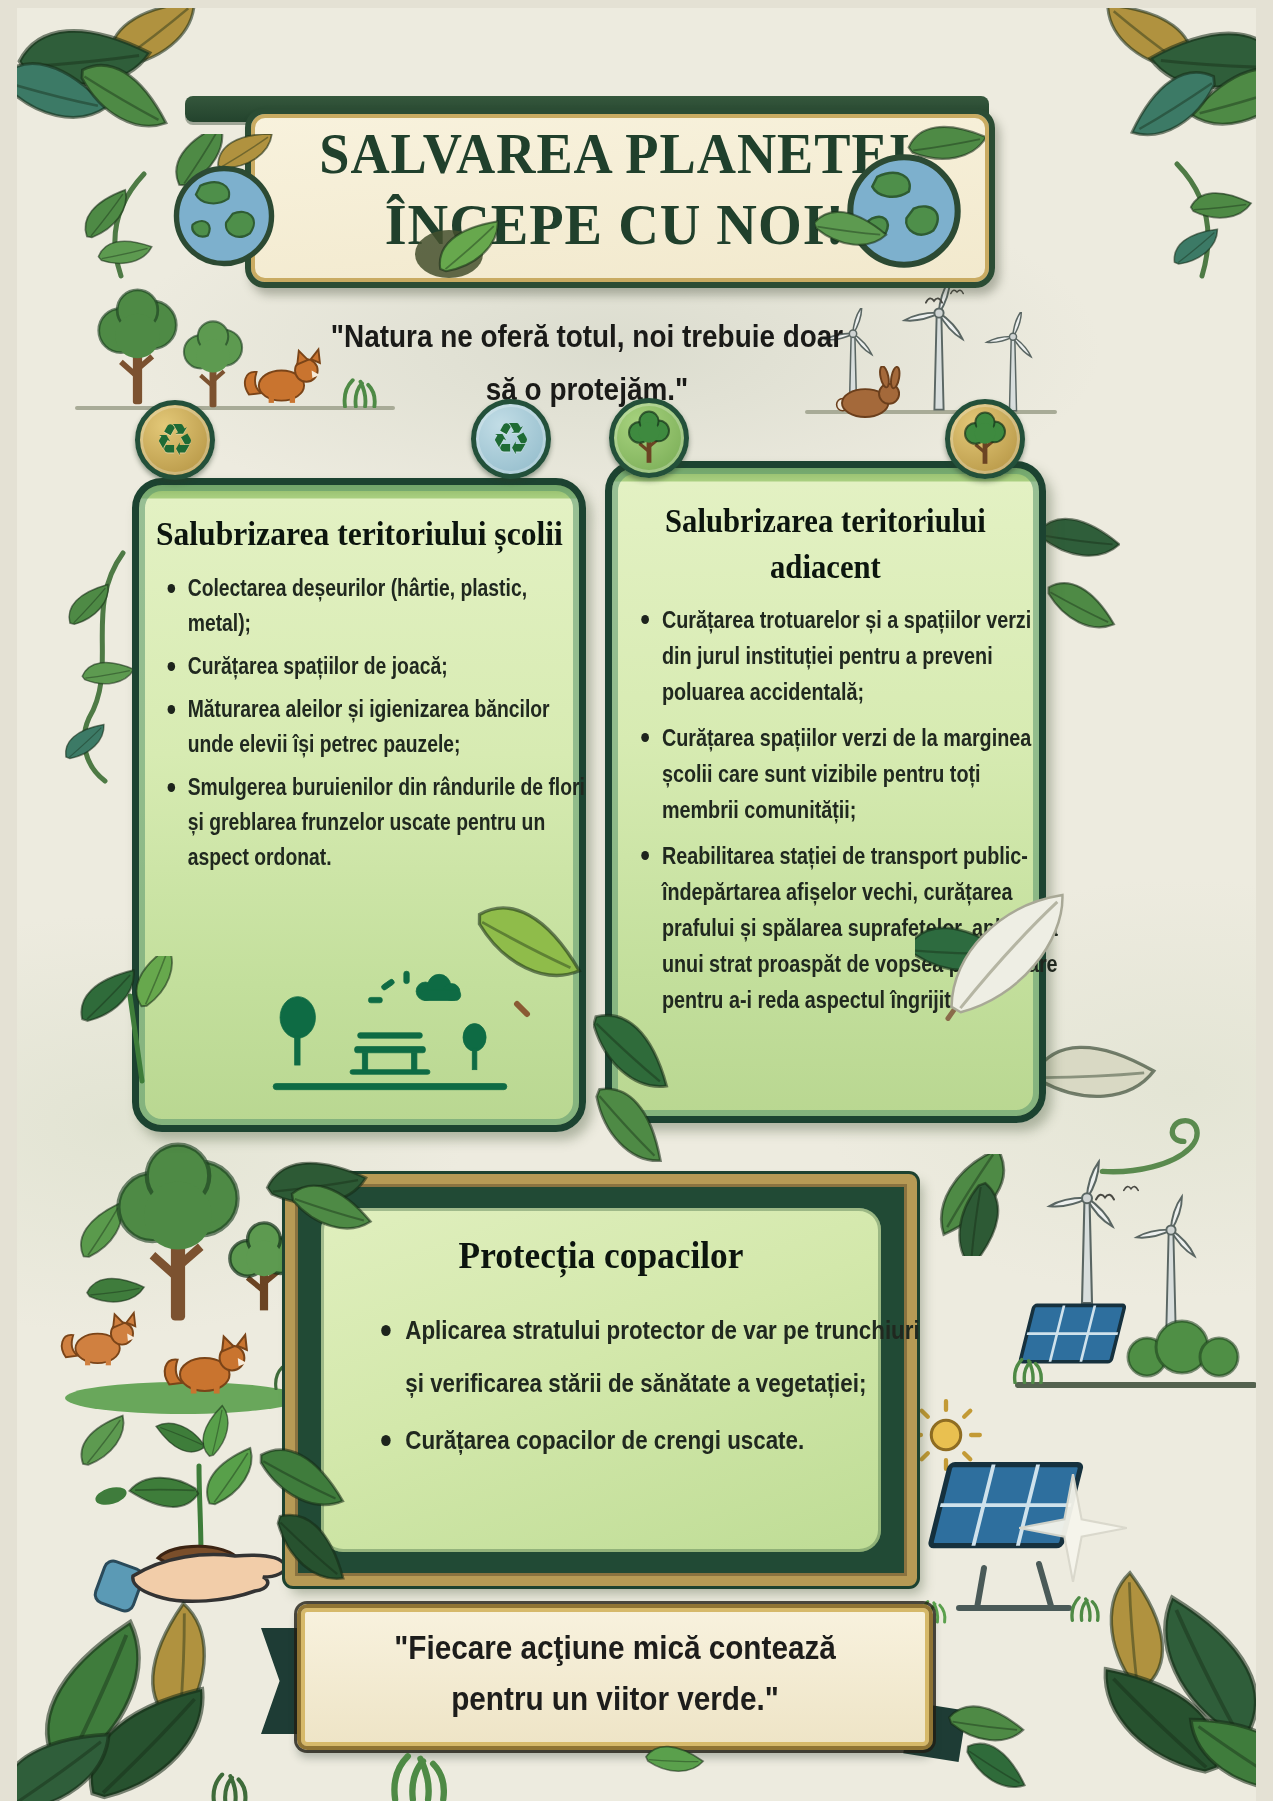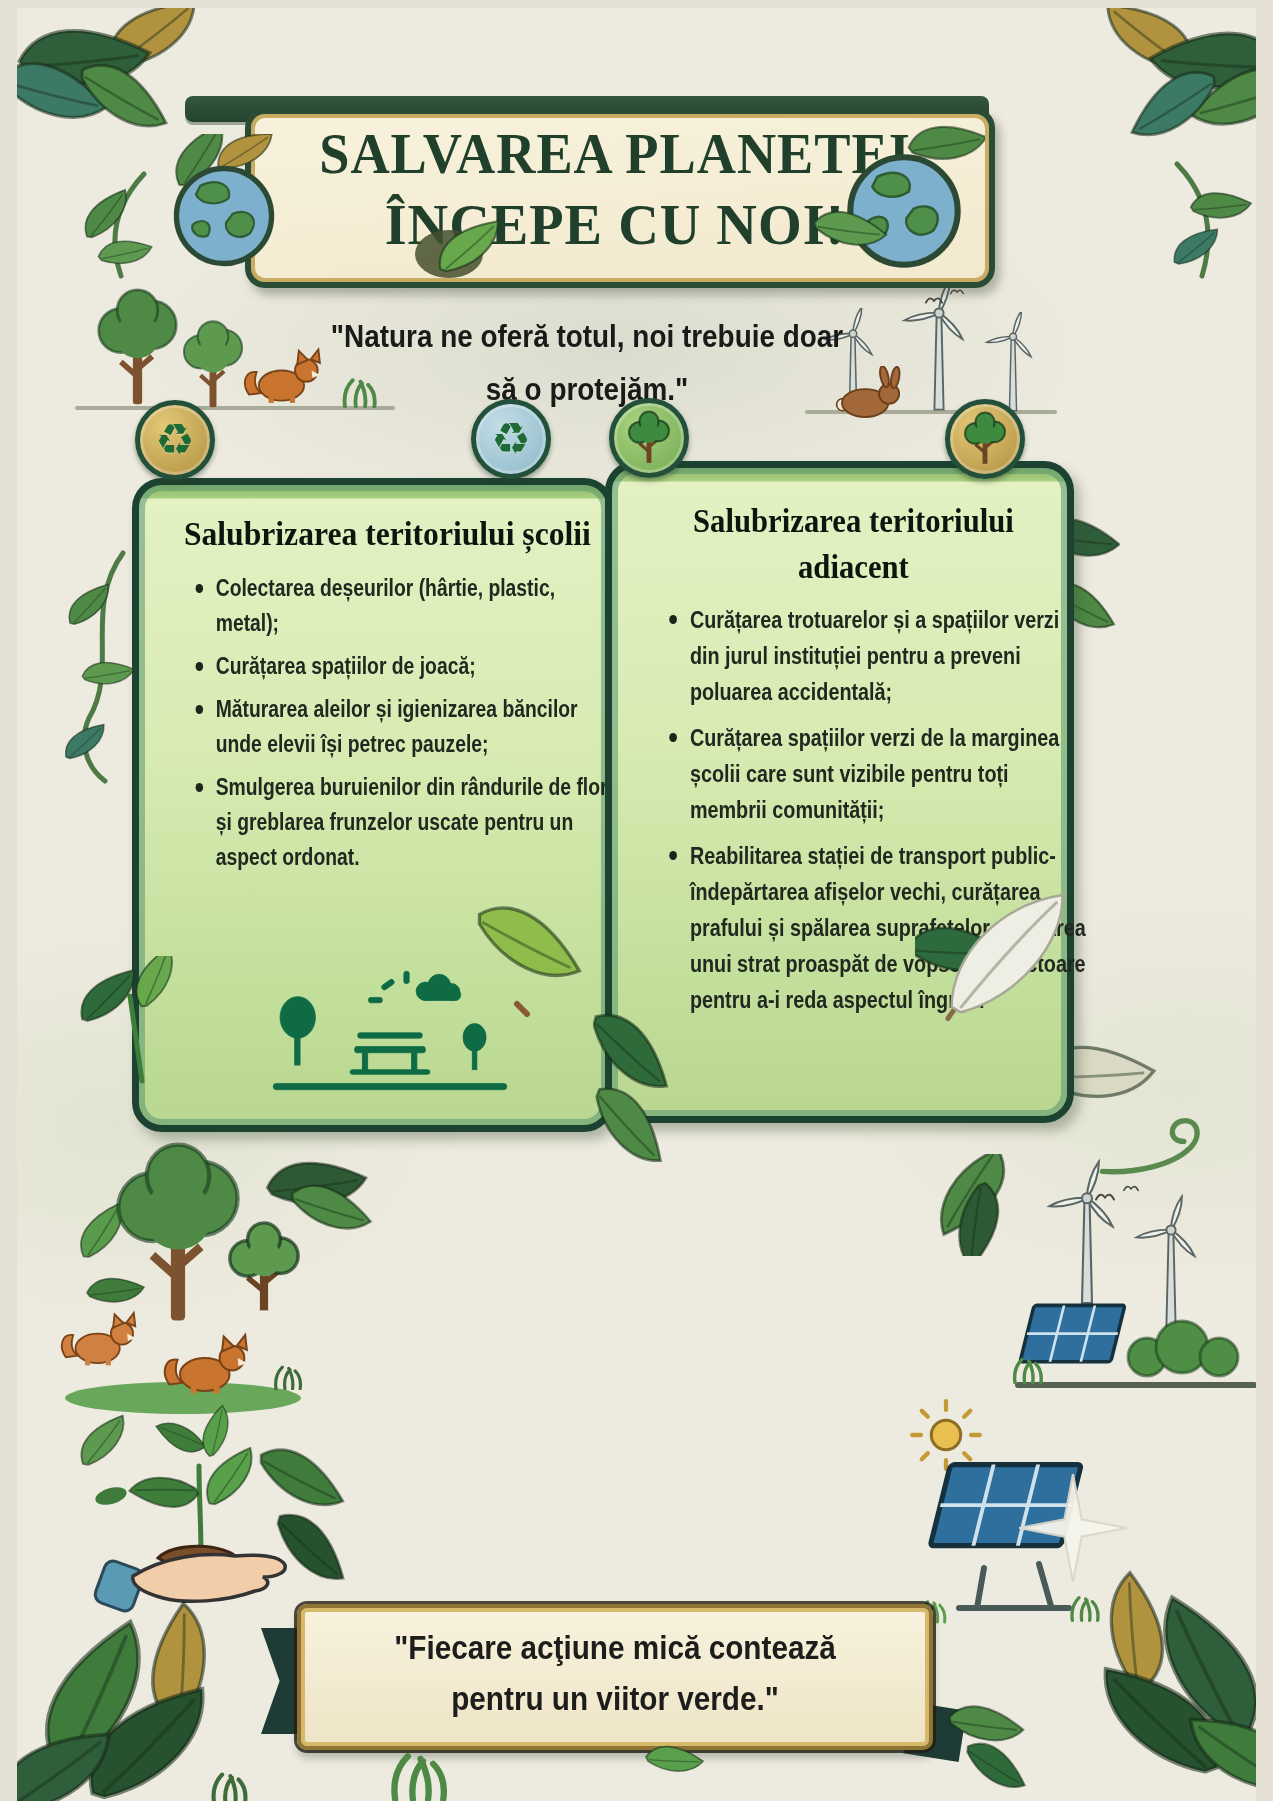--- a/index.html
+++ b/index.html
@@ -25,21 +25,21 @@
   .title-line1{font-size:56px;line-height:68px;letter-spacing:1px;}
   .title-line2{font-size:58px;line-height:74px;letter-spacing:1px;}
 
   
   .quote{left:170px;top:302px;width:800px;text-align:center;color:#1a1a18;font-weight:700;
     font-size:31px;line-height:53px;transform:scaleX(.9);transform-origin:50% 0;}
 
   
   .card{border:7px solid #1c4331;border-radius:30px;
     background:linear-gradient(180deg,#8fb968 0px,#a9cf80 13px,#e3f1c3 14px,#d7ebb2 42%,#c3df9c 78%,#b9d791 100%);
-    box-shadow:inset 0 0 0 6px rgba(90,150,110,.55), 6px 8px 12px rgba(60,80,50,.35);padding-left:28px;}
+    box-shadow:inset 0 0 0 6px rgba(90,150,110,.55), 6px 8px 12px rgba(60,80,50,.35);}
   .card-left{left:115px;top:470px;width:440px;height:640px;}
   .card-right{left:588px;top:453px;width:427px;height:648px;}
   .card-title{margin-top:26px;text-align:center;color:#0c150e;
     font-family:"Liberation Serif","DejaVu Serif",serif;font-weight:700;
     font-size:34px;line-height:46px;
     transform:scaleX(.93);transform-origin:50% 0;width:107%;margin-left:-3.5%;}
   .card-right .card-title{margin-top:30px;font-size:33px;}
   .bullets{list-style:none;margin:14px 0 0 0;padding:0 14px 0 26px;color:#20281f;font-weight:700;
     transform:scaleX(.84);transform-origin:0 0;width:116%;}
   .bullets li{position:relative;padding-left:32px;font-size:23px;line-height:35px;margin-bottom:8px;}
@@ -372,20 +372,29 @@
     <use href="#grass" x="2" y="214" width="42" height="30" style="color:#4e8a45"></use>
   </svg>
   <svg class="abs deco z1" style="left:872px;top:1388px" width="218" height="238" viewBox="0 0 218 238">
     <use href="#sun" x="18" y="0" width="78" height="78"></use>
     <use href="#solar" x="34" y="58" width="170" height="118"></use>
     <path d="M95,172 L88,212 M150,168 L162,210 M70,212 H180" stroke="#4a5a58" stroke-width="6" stroke-linecap="round" fill="none"></path>
     <use href="#grass" x="178" y="196" width="40" height="30" style="color:#4e8a45"></use>
     <use href="#grass" x="28" y="200" width="36" height="28" style="color:#5aa04c"></use>
   </svg>
 
+  <div class="abs frame z2">
+    <div class="frame-inner">
+      <div class="frame-title">Protecția copacilor</div>
+      <ul class="frame-bullets">
+        <li>Aplicarea stratului protector de var pe trunchiuri și verificarea stării de sănătate a vegetației;</li>
+        <li>Curățarea copacilor de crengi uscate.</li>
+      </ul>
+    </div>
+  </div>
   <svg class="abs deco z3" style="left:244px;top:1134px" width="118" height="98" viewBox="0 0 118 98">
     <use href="#leaf" x="8" y="12" width="95" height="58" style="color:#2d5a35" transform="rotate(20 55 41)"></use>
     <use href="#leaf" x="30" y="42" width="80" height="48" style="color:#4e8a45" transform="rotate(45 70 66)"></use>
   </svg>
   <svg class="abs deco z3" style="left:898px;top:1146px" width="120" height="102" viewBox="0 0 120 102">
     <use href="#leaf" x="10" y="10" width="95" height="58" style="color:#4e8a45" transform="rotate(150 57 39)"></use>
     <use href="#leaf" x="22" y="46" width="82" height="50" style="color:#2d5a35" transform="rotate(125 63 71)"></use>
   </svg>
   <svg class="abs deco z3" style="left:238px;top:1428px" width="108" height="152" viewBox="0 0 108 152">
     <use href="#leaf" x="2" y="15" width="90" height="55" style="color:#3f7c3c" transform="rotate(55 47 42)"></use>

